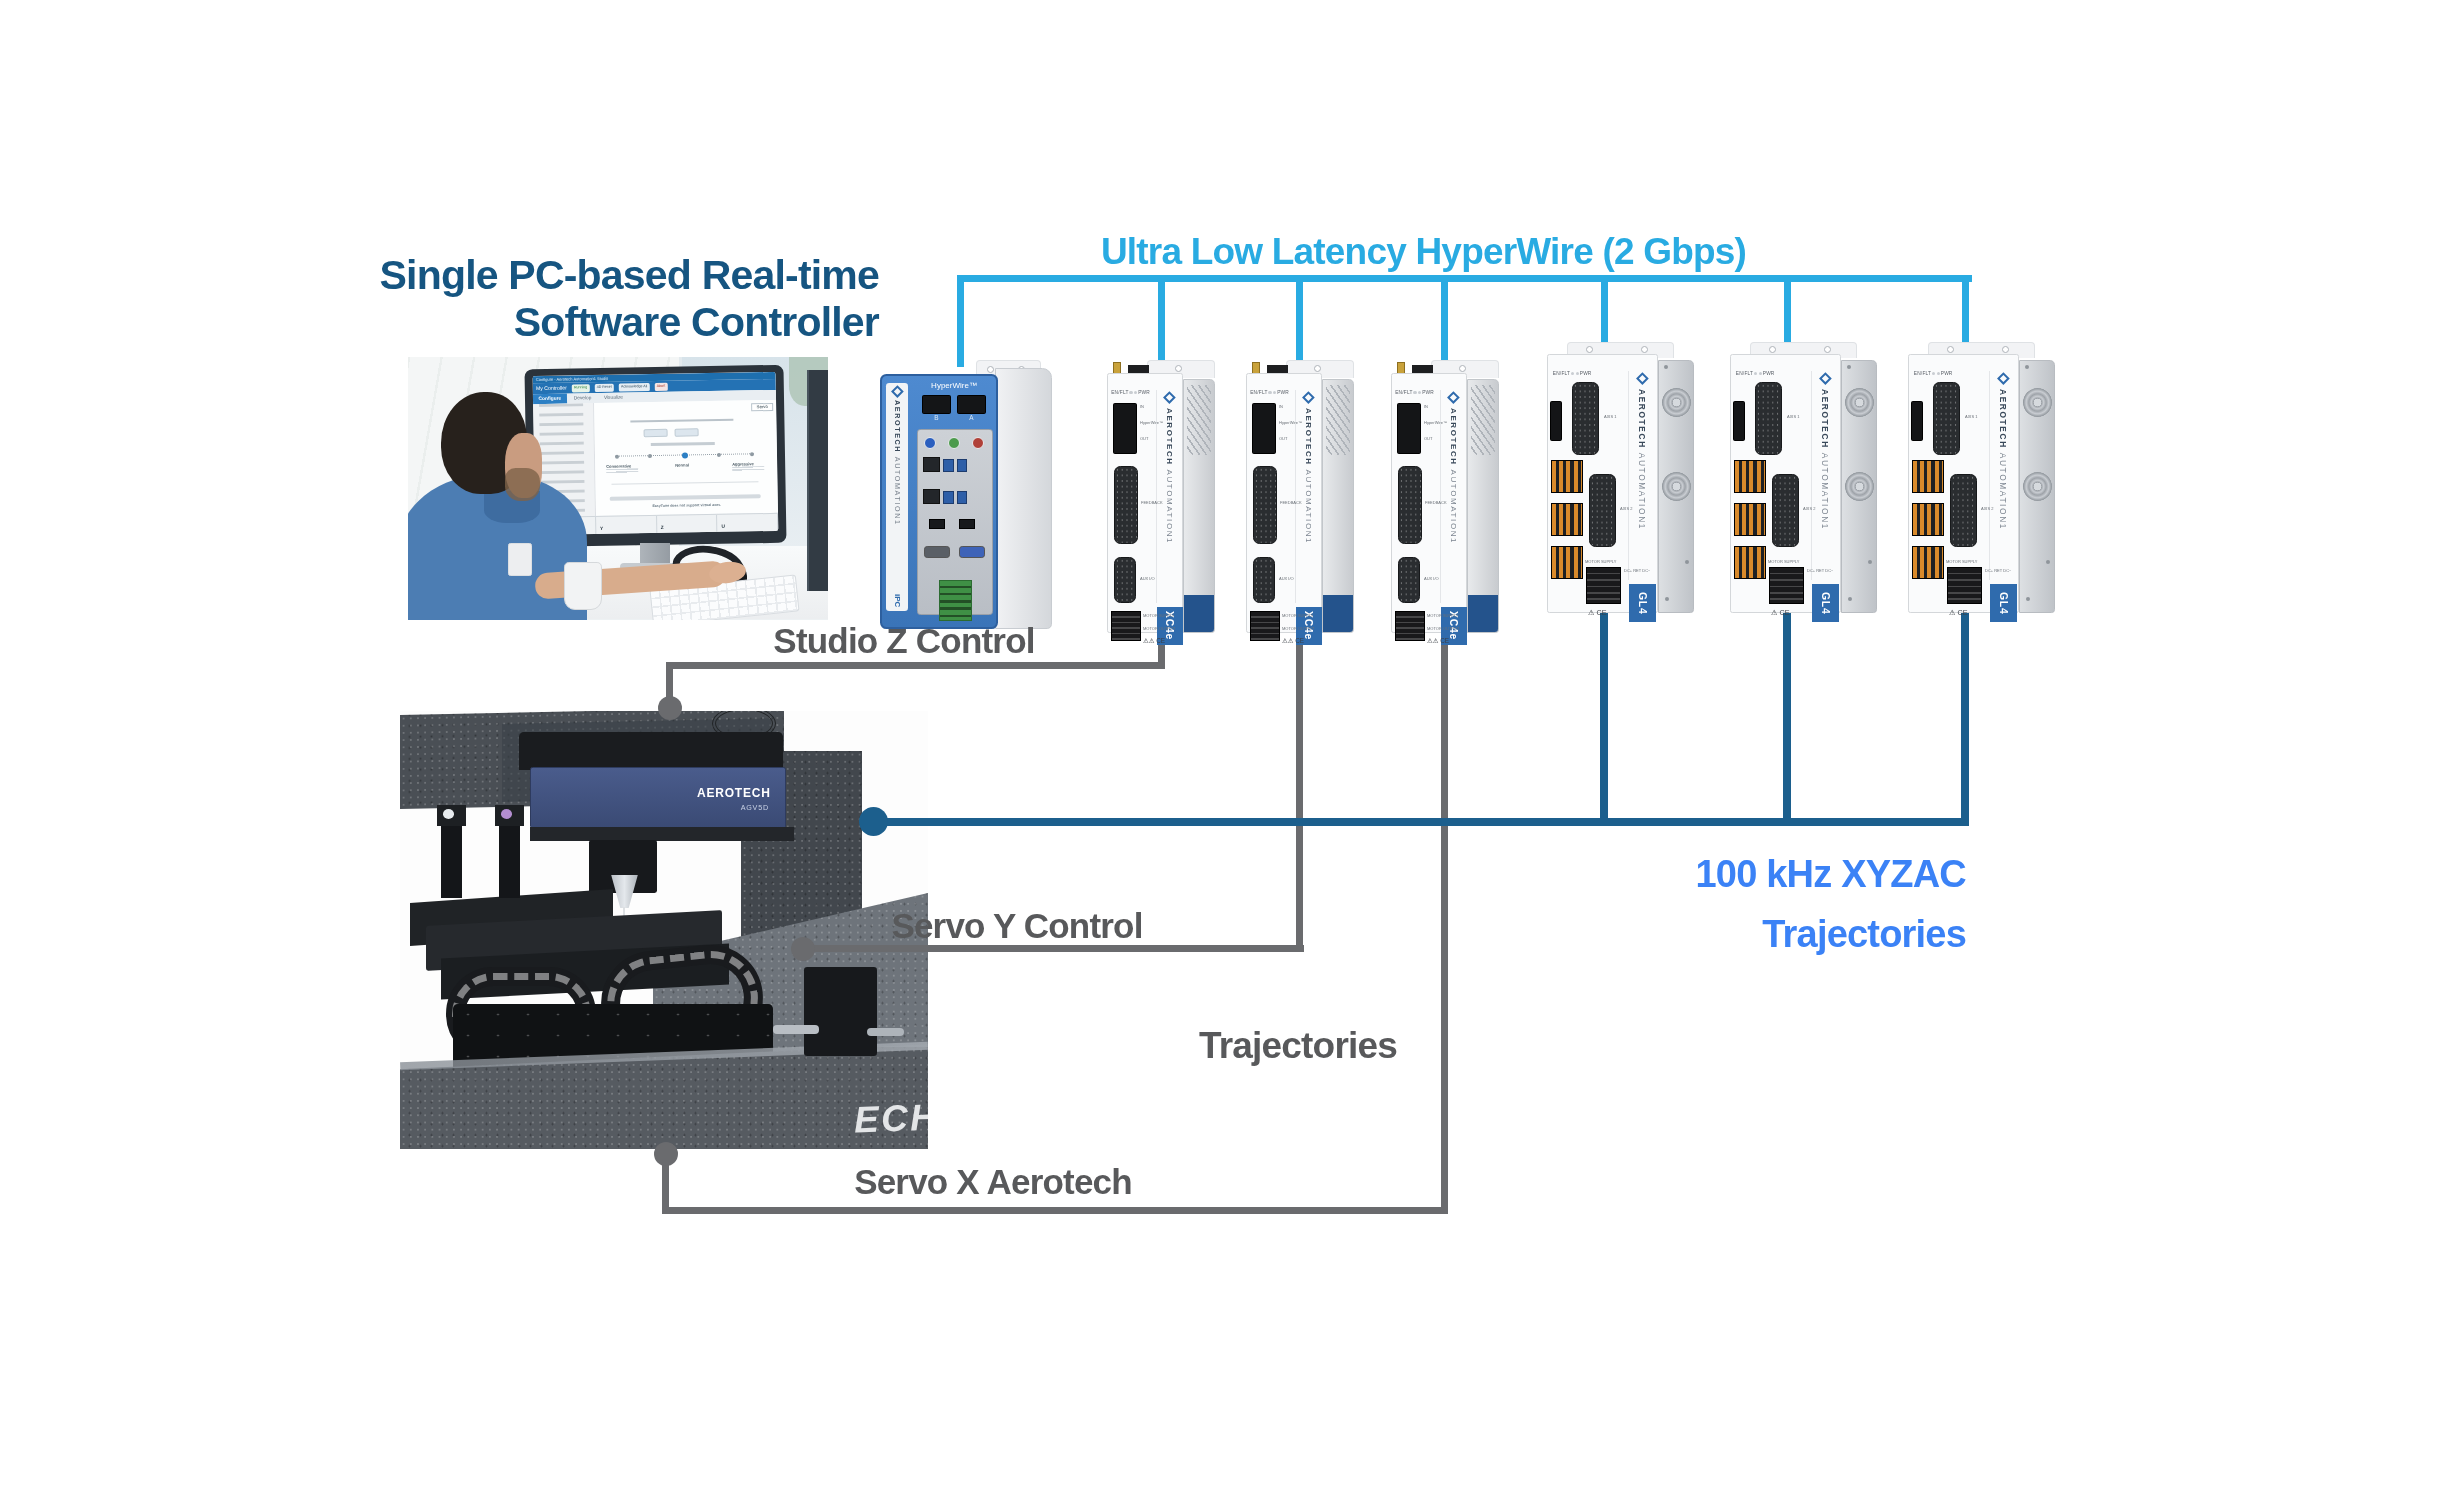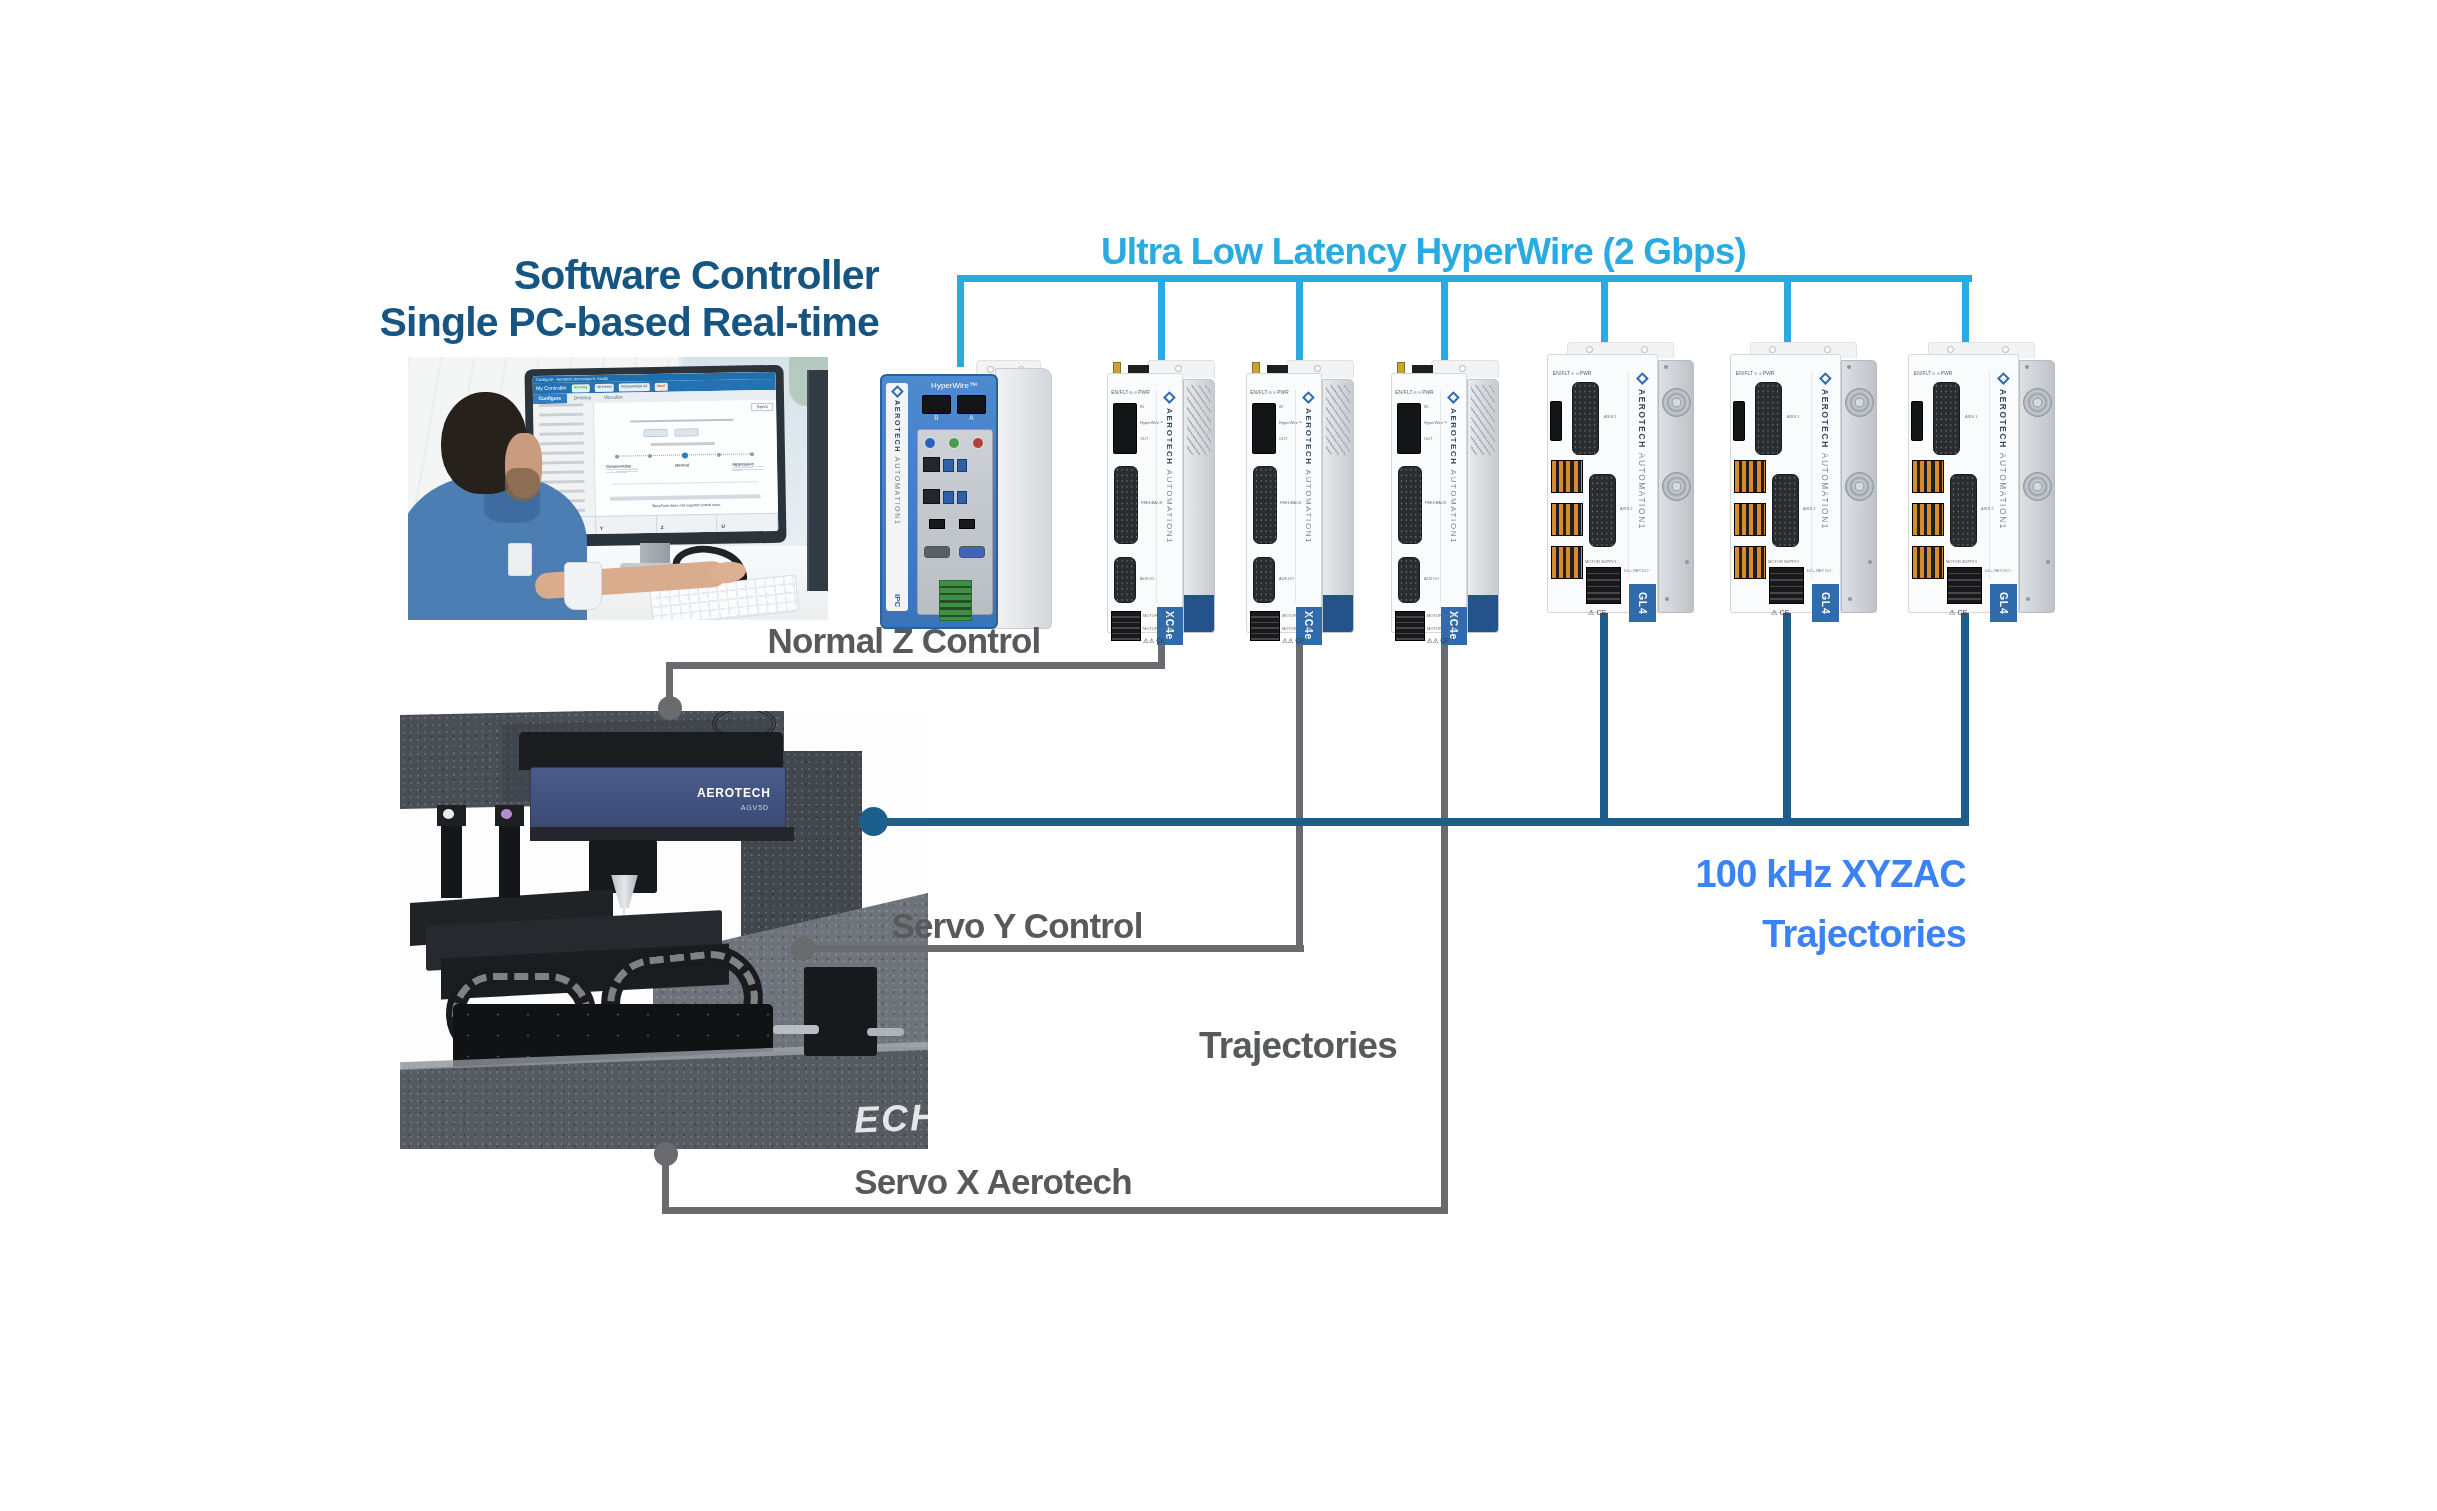--- a/index.html
+++ b/index.html
@@ -273,22 +273,22 @@
        background:radial-gradient(circle,#D6DADE 18%,#9EA3A9 20%,#C9CDD2 30%,#9EA3A9 42%,#C9CDD2 55%,#8F959B 70%,#C4C8CD 72%);}
   .fan1{top:27px;} .fan2{top:111px;}
   .screw{width:4px;height:4px;border-radius:50%;background:#8F959B;}
 </style>
 </head>
 <body>
 
 <div id="canvas" data-name="diagram-canvas">
 
   <div class="abs title" data-name="page-title">
+    <div data-name="page-title-line1">Single PC-based Real-time</div>
     <div data-name="page-title-line2">Software Controller</div>
-    <div data-name="page-title-line1">Single PC-based Real-time</div>
   </div>
   <div class="abs hw-label" data-name="hyperwire-bus-label">Ultra Low Latency HyperWire (2 Gbps)</div>
 
   <div class="abs busline bus-h" data-name="hyperwire-bus-line"></div>
   <div class="abs busline drop drop1" data-name="hyperwire-drop-ipc"></div>
   <div class="abs busline drop drop2" data-name="hyperwire-drop-xc4e-1"></div>
   <div class="abs busline drop drop3" data-name="hyperwire-drop-xc4e-2"></div>
   <div class="abs busline drop drop4" data-name="hyperwire-drop-xc4e-3"></div>
   <div class="abs busline drop drop5" data-name="hyperwire-drop-gl4-1"></div>
   <div class="abs busline drop drop6" data-name="hyperwire-drop-gl4-2"></div>
@@ -307,21 +307,21 @@
   <div class="abs gline sx-h" data-name="servo-x-line-horizontal"></div>
   <div class="abs gline sx-vl" data-name="servo-x-line-drop"></div>
   <div class="abs dot gdot sx-dot" data-name="servo-x-endpoint-dot"></div>
 
   <div class="abs bline b-v1" data-name="gl4-line-vertical-1"></div>
   <div class="abs bline b-v2" data-name="gl4-line-vertical-2"></div>
   <div class="abs bline b-v3" data-name="gl4-line-vertical-3"></div>
   <div class="abs bline b-h" data-name="agv5d-line-horizontal"></div>
   <div class="abs dot bdot b-dot" data-name="agv5d-endpoint-dot"></div>
 
-  <div class="abs conn-label lab-servo-z" data-name="servo-z-label">Normal Z Control</div>
+  <div class="abs conn-label lab-servo-z" data-name="servo-z-label">Studio Z Control</div>
   <div class="abs conn-label lab-servo-y" data-name="servo-y-label">Servo Y Control</div>
   <div class="abs conn-label lab-servo-x" data-name="servo-x-label">Servo X Aerotech</div>
   <div class="abs conn-label lab-traj20" data-name="trajectories-20khz-label">
     <div data-name="trajectories-20khz-line2">Trajectories</div>
   </div>
   <div class="abs conn-label lab-traj100" data-name="trajectories-100khz-label">
     <div data-name="trajectories-100khz-line1">100 kHz XYZAC</div>
     <div data-name="trajectories-100khz-line2">Trajectories</div>
   </div>
 

